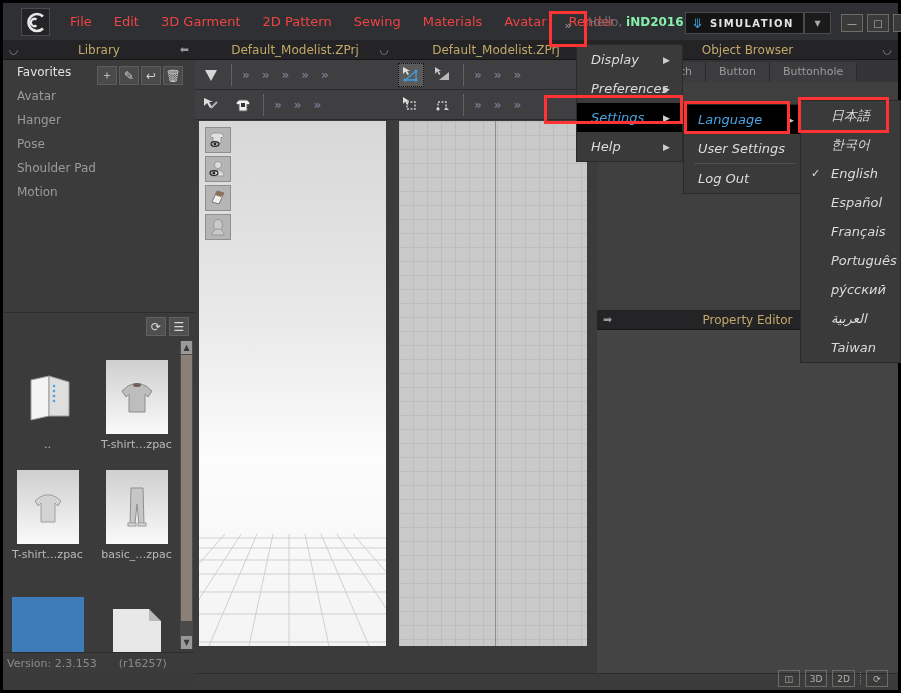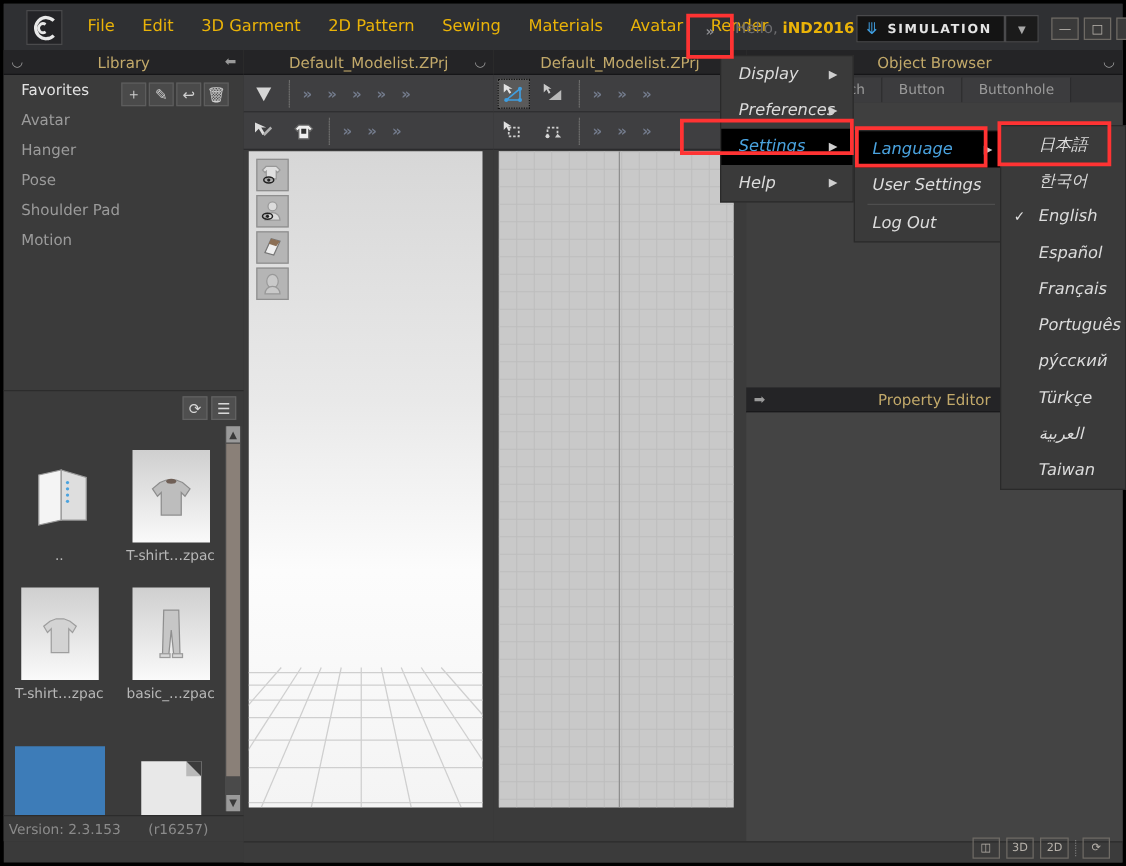--- a/index.html
+++ b/index.html
@@ -11,25 +11,25 @@
     overflow:hidden; position:relative;
   }
   #app { position:absolute; left:3px; top:3px; width:895px; height:687px; background:#3a3a3a; }
 
   
   .menubar { position:absolute; left:0; top:0; width:895px; height:37px; background:#2f3033; }
   .logo { position:absolute; left:18px; top:5px; width:29px; height:28px; background:#242427;
           border:1px solid #4a4a4c; display:flex; align-items:center; justify-content:center; }
   .logo svg { display:block; }
   .menu-items { position:absolute; left:56px; top:0; height:37px; display:flex; align-items:center; }
-  .menu-item { padding:0 11px; height:37px; line-height:37px; font-size:13px; color:#eab308; cursor:default; white-space:nowrap; }
+  .menu-item { padding:0 11px; height:37px; line-height:37px; font-size:13px; color:#ef4444; cursor:default; white-space:nowrap; }
   .overflow-btn { position:absolute; left:549px; top:11px; width:32px; height:22px;
                   display:flex; align-items:center; justify-content:center; color:#8c8c90; font-size:11px; font-weight:bold; }
   .hello { position:absolute; left:585px; top:11px; height:16px; line-height:16px; font-size:12px; color:#6d6d70; }
-  .hello b { color:#eab308; font-weight:bold; }
+  .hello b { color:#86efac; font-weight:bold; }
   .sim-btn { position:absolute; left:682px; top:9px; width:119px; height:22px; background:#141414;
              border:1px solid #4a4a4c; display:flex; align-items:center; }
   .sim-btn .chev { margin-left:6px; color:#3f9ee0; font-size:13px; line-height:1; }
   .sim-btn .lbl { margin-left:7px; font-size:10px; font-weight:bold; letter-spacing:1.4px; color:#e4e4e4; }
   .sim-drop { position:absolute; left:801px; top:9px; width:27px; height:22px; background:#1b1b1b;
               border:1px solid #4a4a4c; display:flex; align-items:center; justify-content:center; color:#a8a8a8; font-size:8px; }
   .wbtns { position:absolute; left:838px; top:11px; display:flex; gap:4px; }
   .wbtn { width:22px; height:18px; border:1px solid #6e6a64; color:#b9b4ad; font-size:10px;
           display:flex; align-items:center; justify-content:center; background:#3a3a3a; }
 
@@ -503,23 +503,20 @@
     <div class="mi sub">
       <span>Français</span>
     </div>
     <div class="mi sub">
       <span>Português</span>
     </div>
     <div class="mi sub">
       <span>pýccкий</span>
     </div>
     <div class="mi sub">
-      <span>Türkçe</span>
-    </div>
-    <div class="mi sub">
       <span>العربية</span>
     </div>
     <div class="mi sub">
       <span>Taiwan</span>
     </div>
   </div>
 
   <div class="redbox" style="left:546px;top:8px;width:38px;height:36px;"></div>
   <div class="redbox" style="left:541px;top:92px;width:139px;height:29px;"></div>
   <div class="redbox" style="left:681px;top:98px;width:106px;height:33px;"></div>

